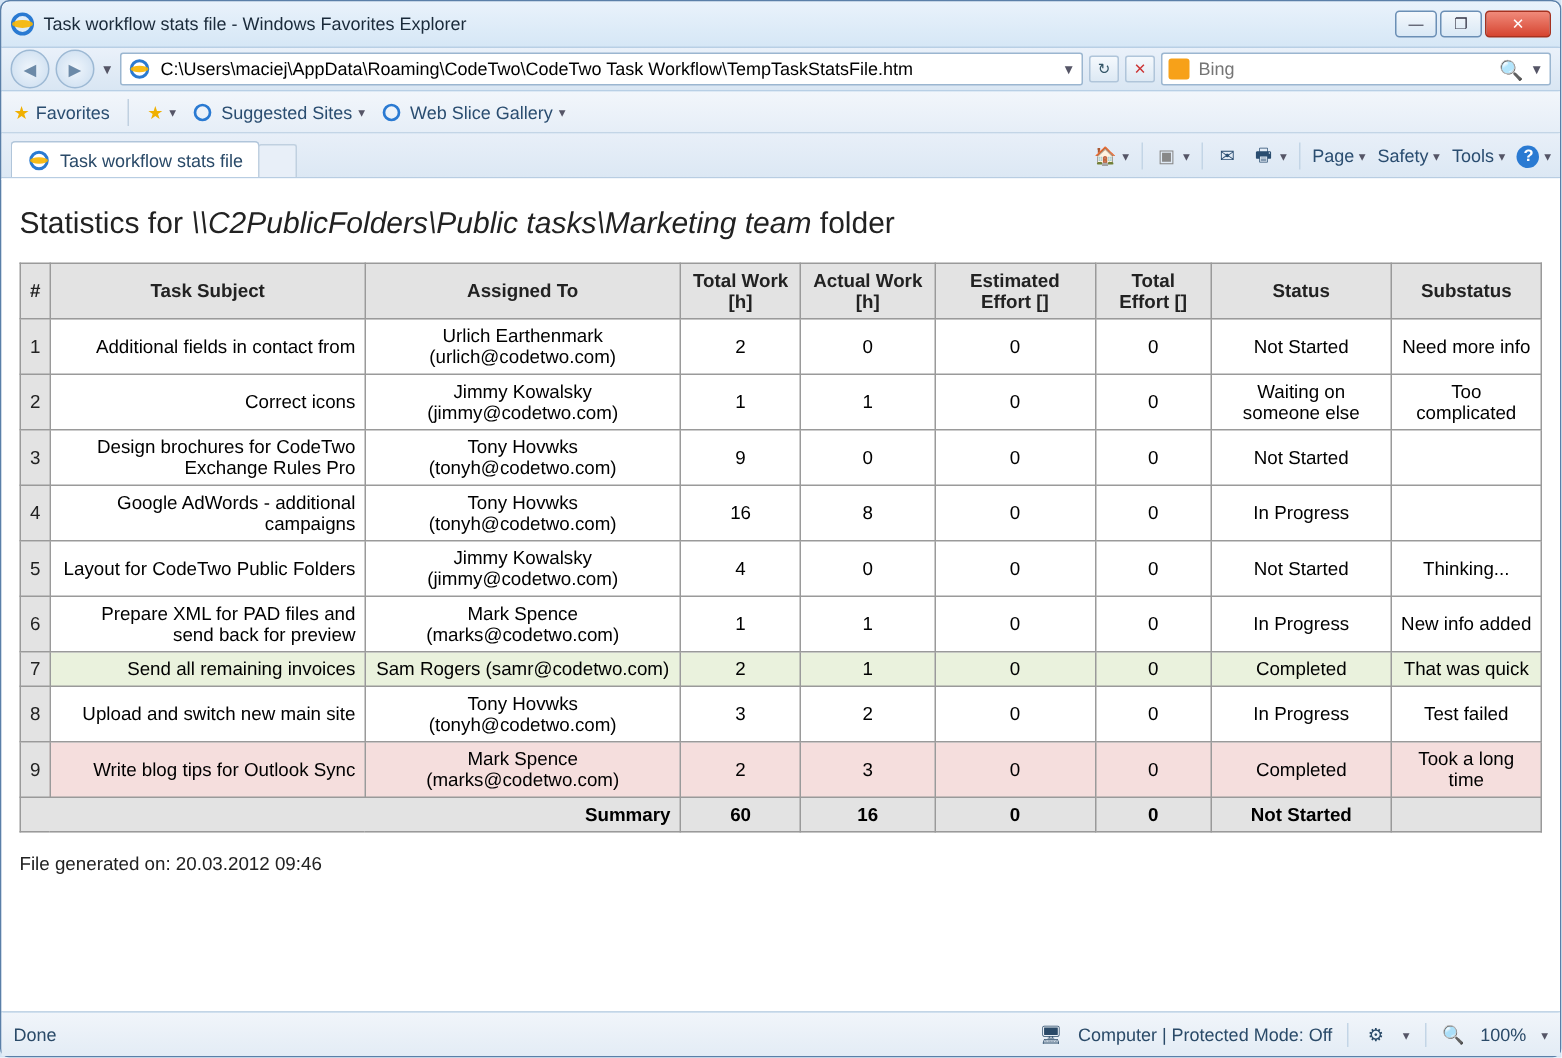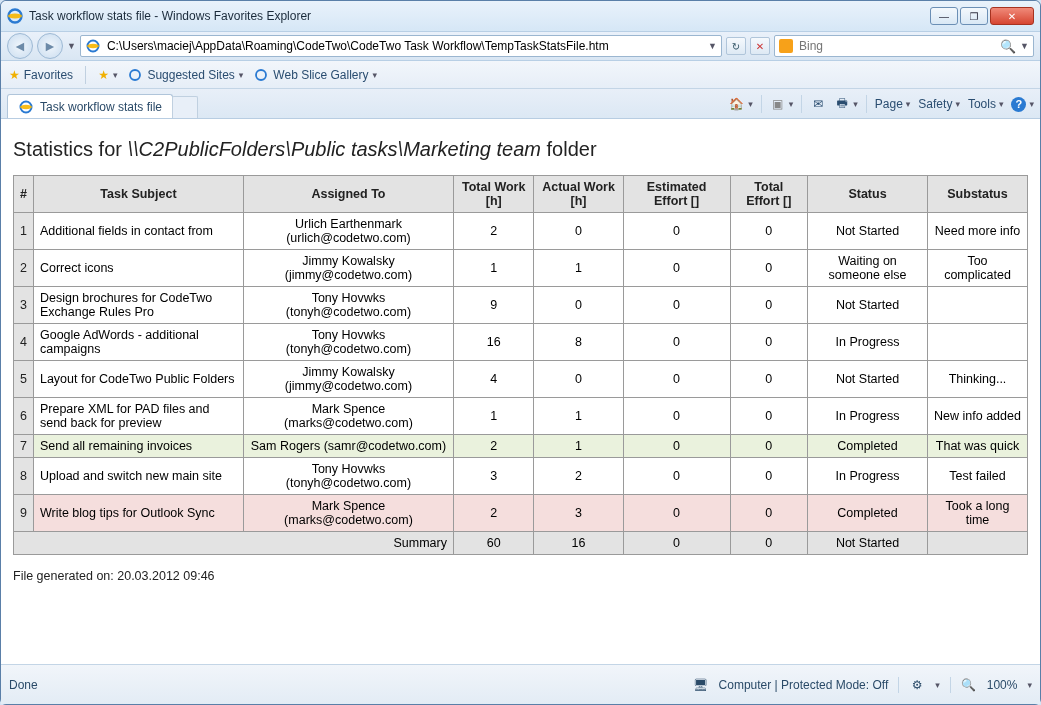--- a/index.html
+++ b/index.html
@@ -126,30 +126,30 @@
     border-collapse: collapse;
     width: 100%;
     font-size:12.5px;
   }
   table.stats th, table.stats td {
     border:1px solid #9a9a9a;
     padding:4px 6px;
     text-align:center;
   }
   table.stats th { background:#e3e3e3;font-weight:bold;color:#222; }
-  table.stats td.left { text-align:left; }
+  table.stats td.left { text-align:right; }
   table.stats td.idx { background:#e3e3e3;width:18px;font-weight:normal;color:#222; }
   .row-green td { background:#eaf2dd; }
   .row-pink td { background:#f5dedd; }
   .row-green td.idx, .row-pink td.idx { background:#e3e3e3; }
-  .summary-row td { background:#e3e3e3;font-weight:normal; }
+  .summary-row td { background:#e3e3e3;font-weight:bold; }
   .gen-note { margin-top:14px;font-size:12.5px;color:#222; }
   
   .statusbar {
-    height:40px;
+    height:30px;
     background: linear-gradient(#f1f5fa,#e3ecf5);
     border-top:1px solid #c3d5e6;
     display:flex;align-items:center;
     font-size:12px;color:#2a4a68;
     padding:0 8px;gap:10px;
   }
   .statusbar .spacer { flex:1; }
   .statusbar .sep { width:1px;height:16px;background:#c3d5e6; }
   .ie-icon {
     width:16px;height:16px;display:inline-block;

